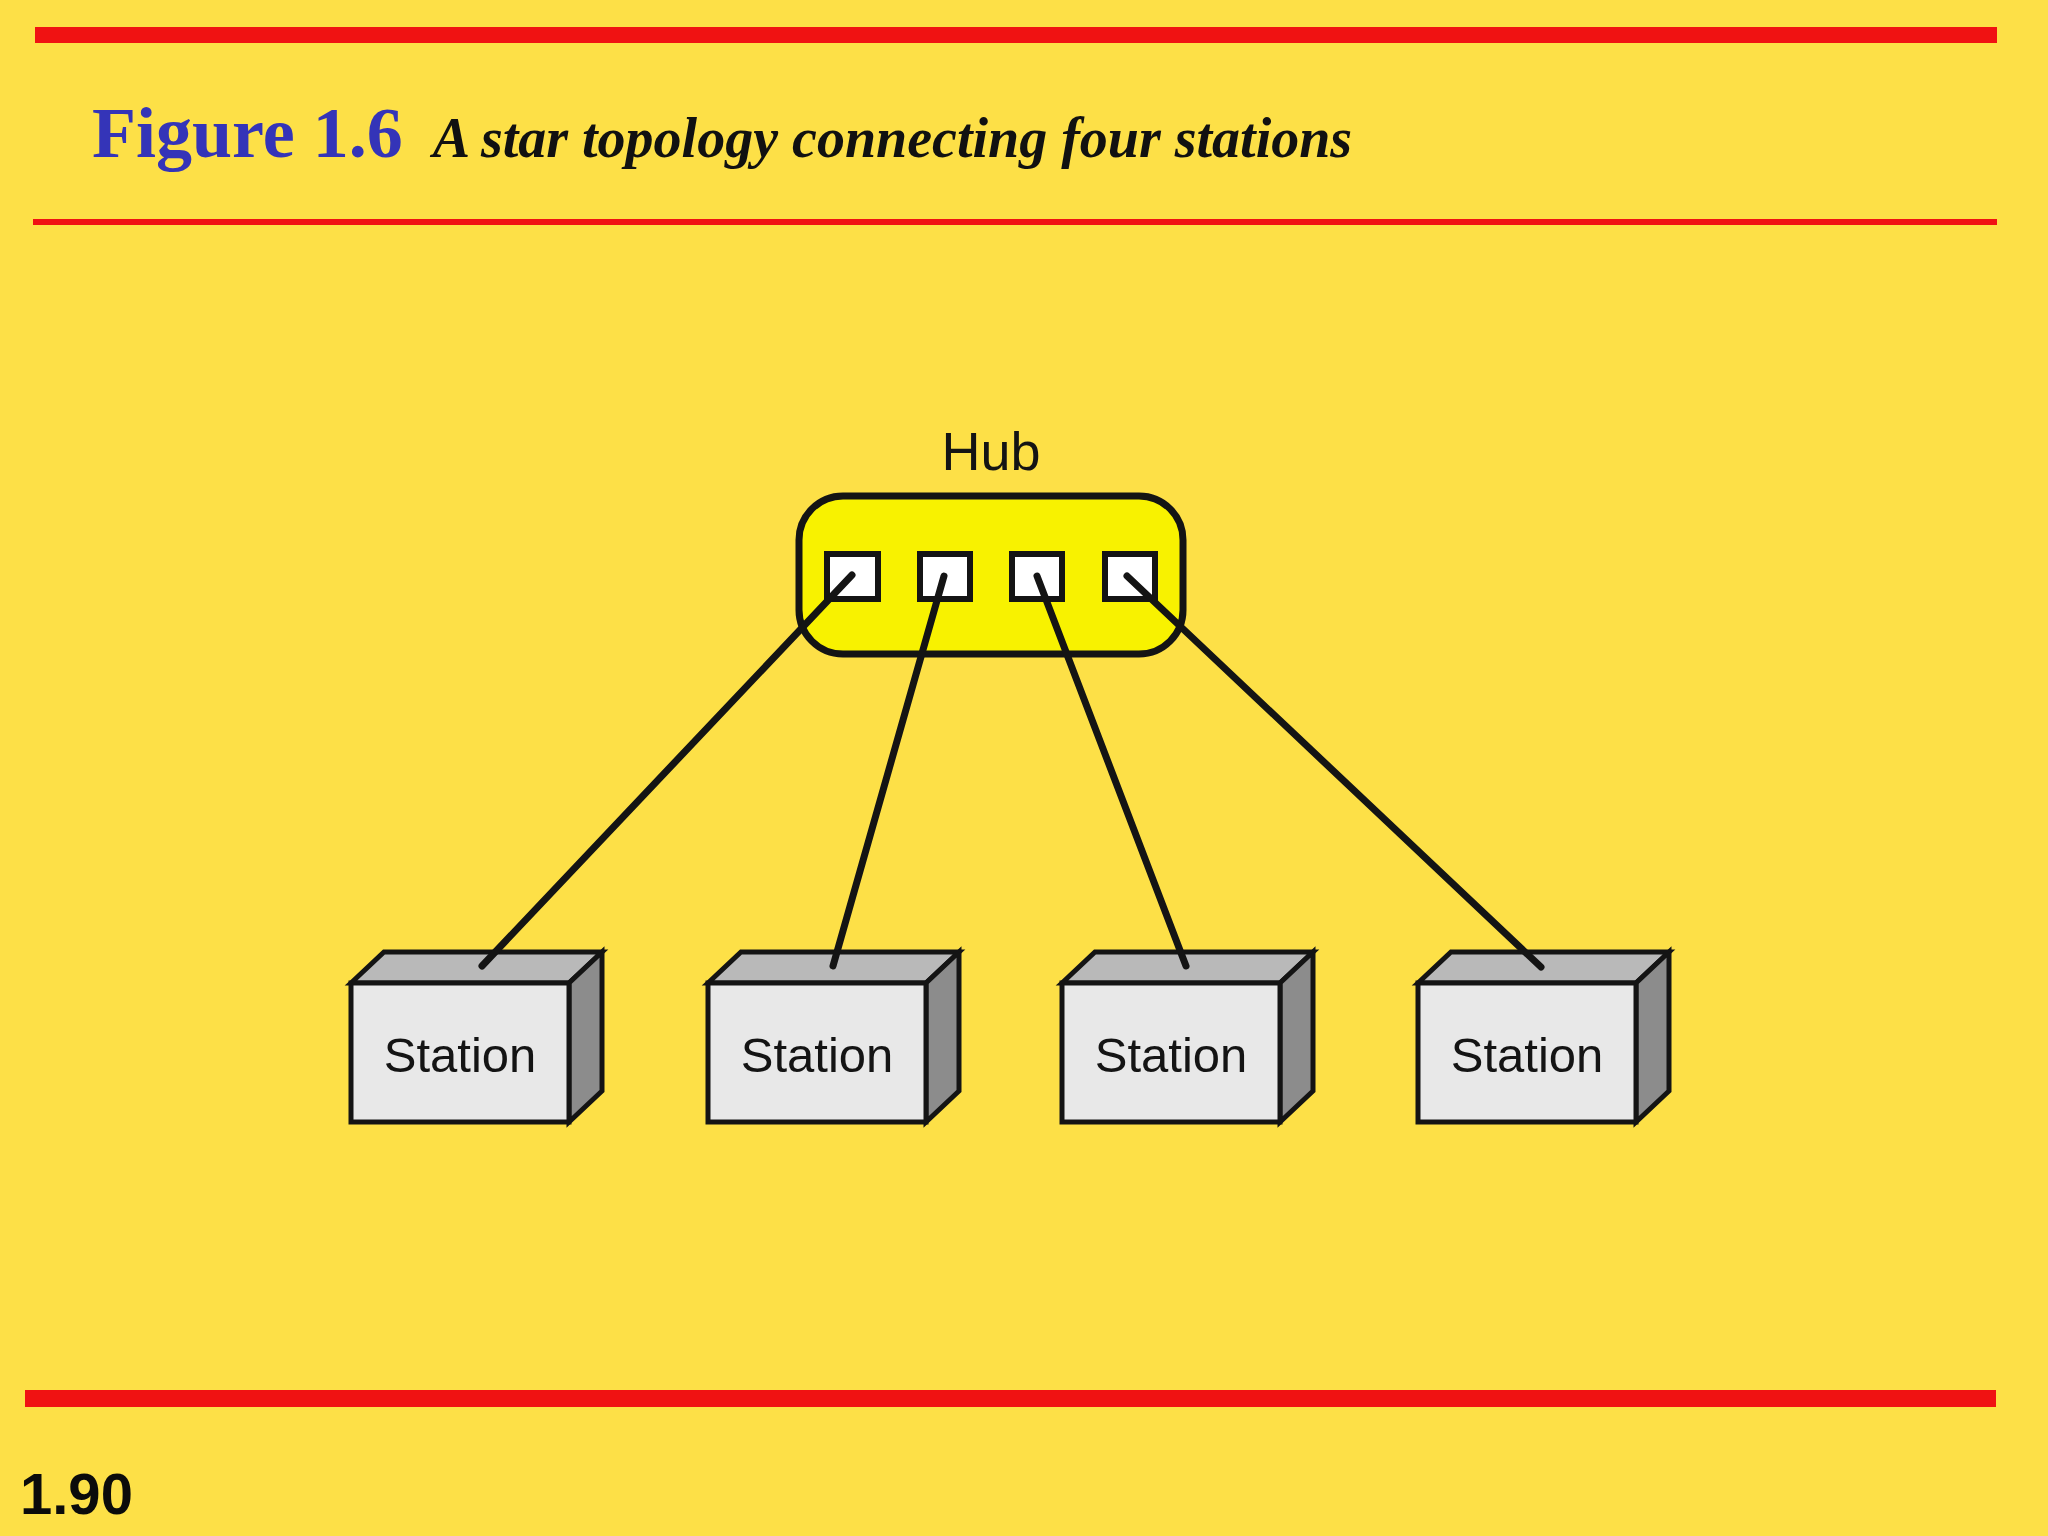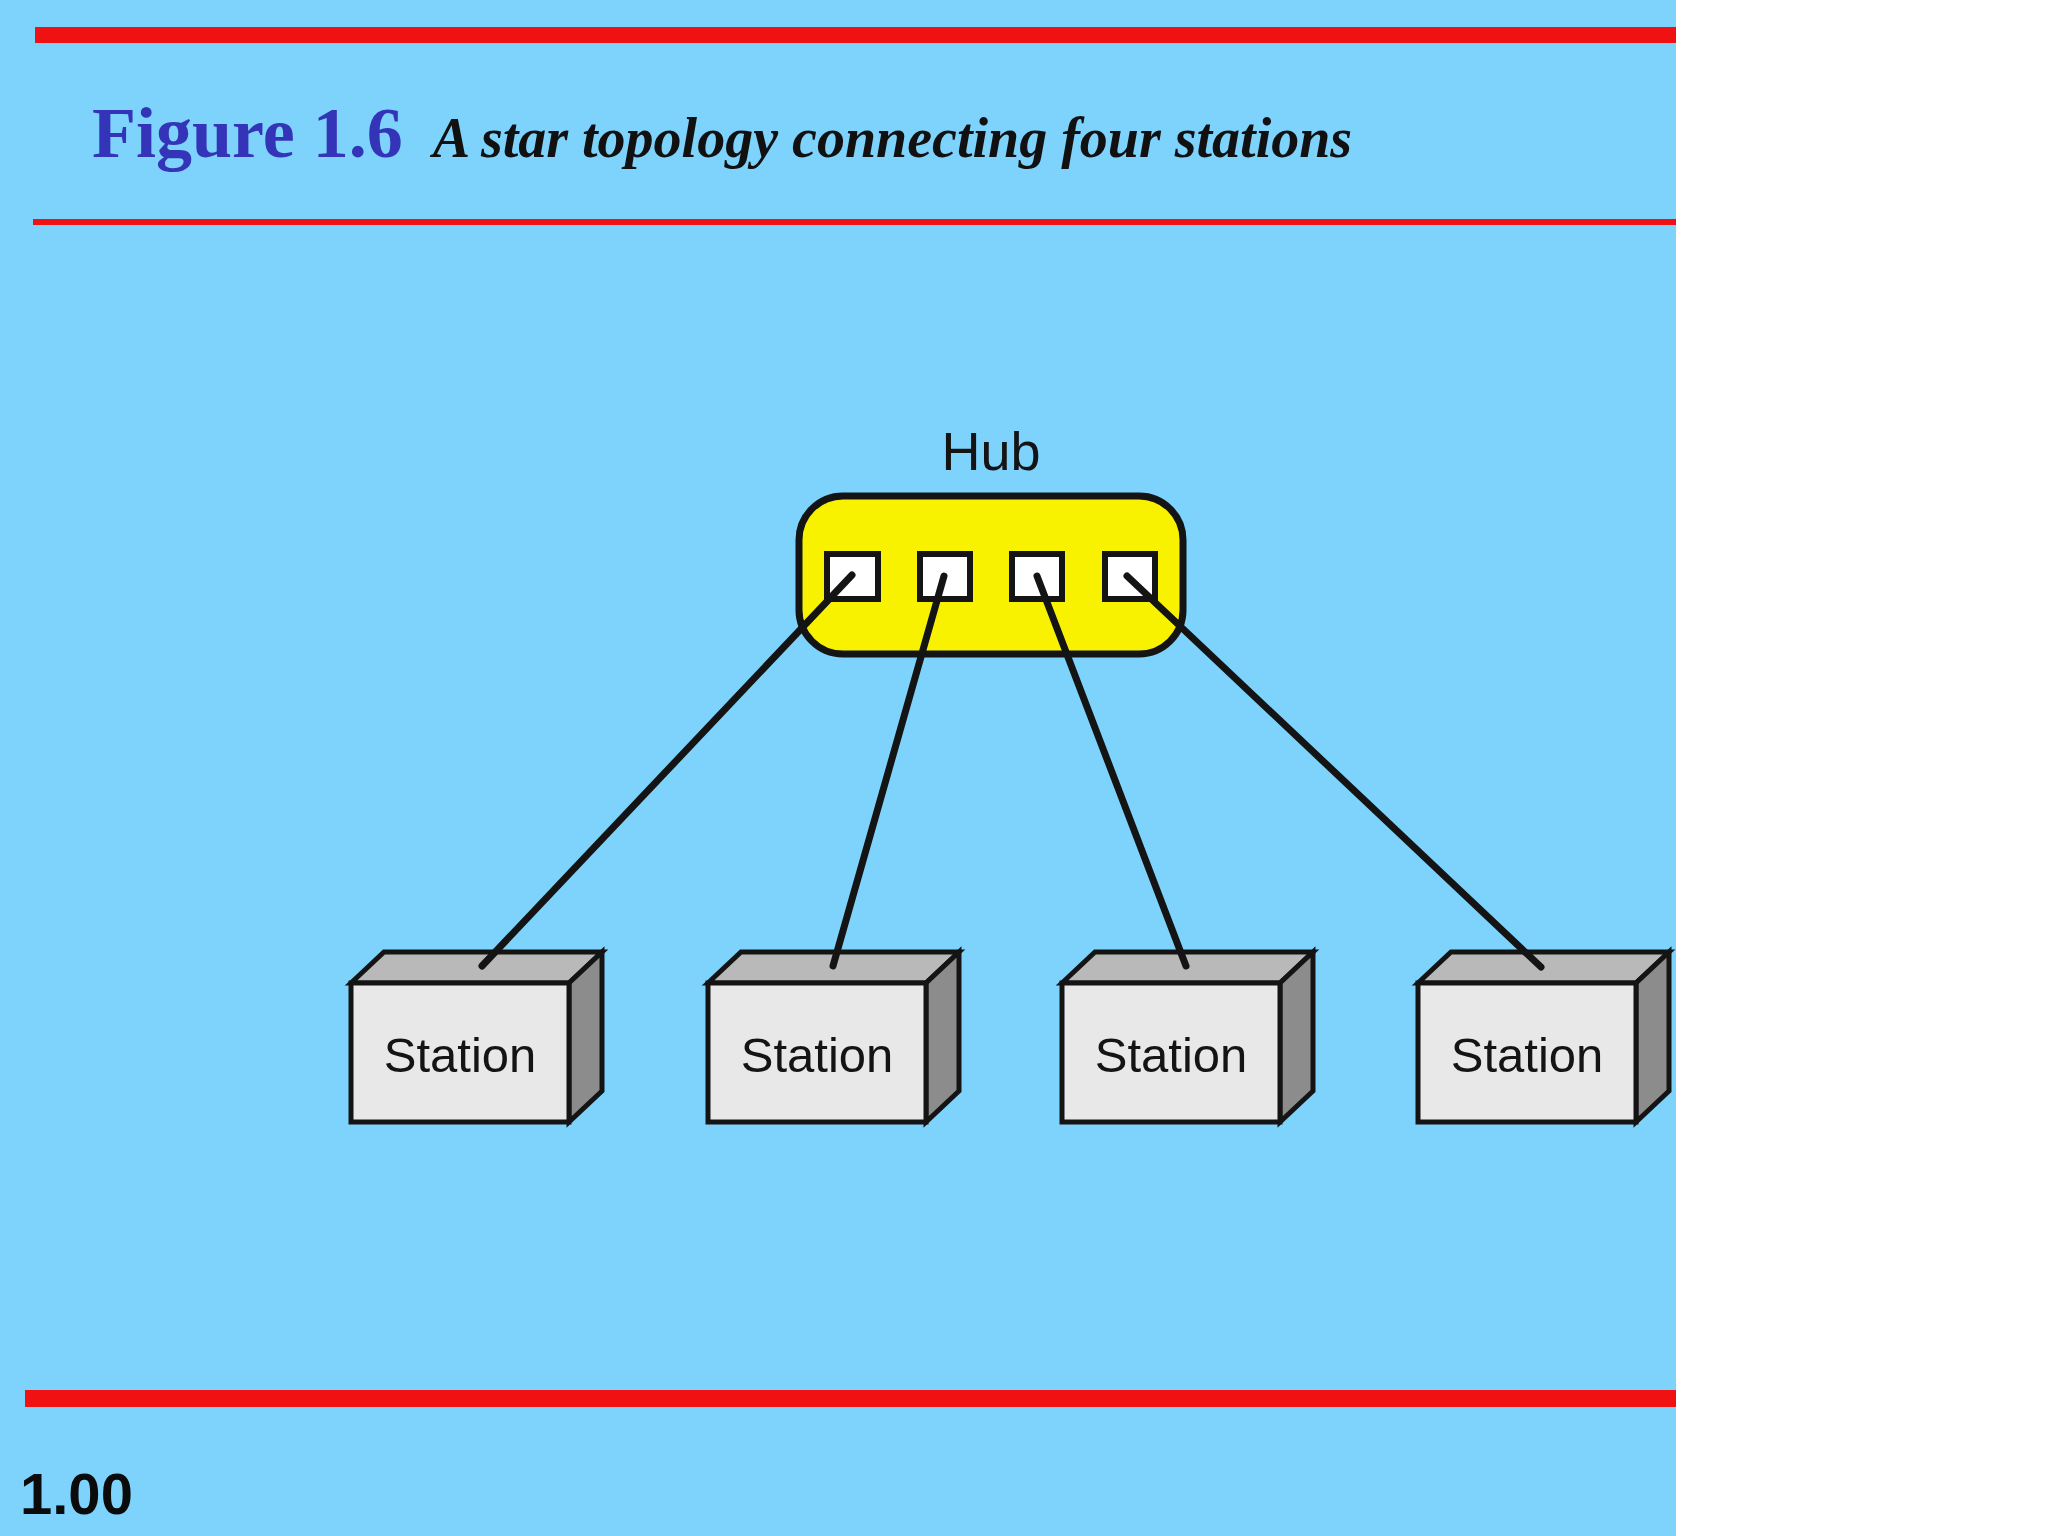--- a/index.html
+++ b/index.html
@@ -1,20 +1,20 @@
 <!DOCTYPE html>
 <html><head>
 <meta charset="utf-8">
 <style>
   html, body { margin: 0; padding: 0; background: #ffffff; }
   .slide {
     position: relative;
-    width: 1676px;
+    width: 2048px;
     height: 1536px;
-    background: #7dd3fc;
+    background: #fde047;
     overflow: hidden;
     font-family: "Liberation Sans", sans-serif;
   }
 
   
   .top-bar {
     position: absolute;
     left: 35px; top: 27px;
     width: 1962px; height: 16px;
     background: #f01212;
@@ -140,15 +140,15 @@
 
     <text class="hub-label-text" x="991" y="470">Hub</text>
     <text class="station-label-text" x="460" y="1072">Station</text>
     <text class="station-label-text" x="817" y="1072">Station</text>
     <text class="station-label-text" x="1171" y="1072">Station</text>
     <text class="station-label-text" x="1527" y="1072">Station</text>
   </svg>
 
   <div class="bottom-bar"></div>
 
-  <div class="page-number">1.00</div>
+  <div class="page-number">1.90</div>
 
 </div>
 
 </body></html>

